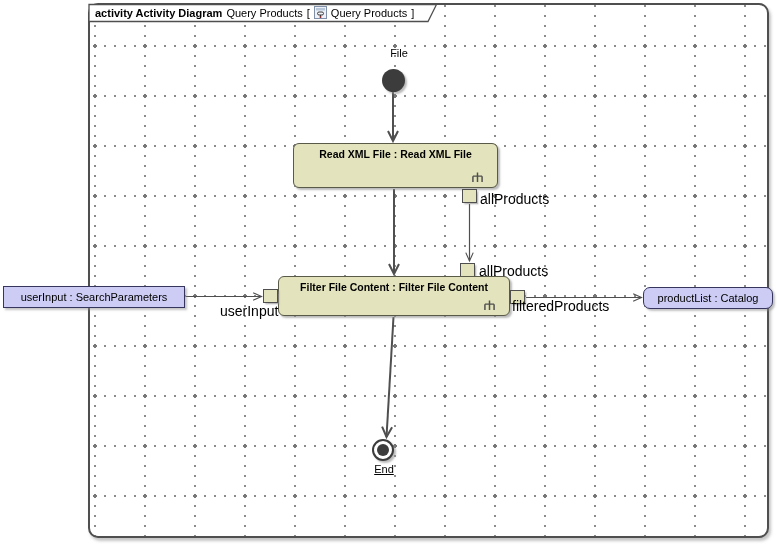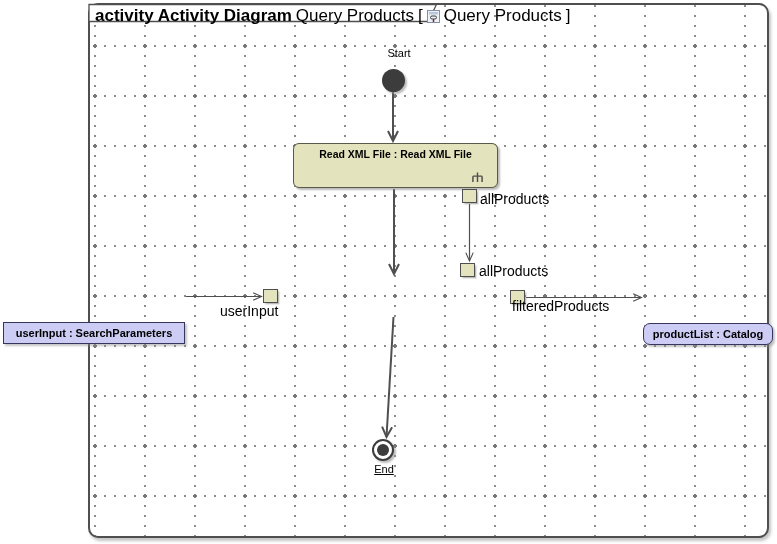--- a/index.html
+++ b/index.html
@@ -23,42 +23,42 @@
       radial-gradient(circle at 1px 1px, var(--grid-dot) .8px, transparent 1.3px),
       radial-gradient(circle at 1px 1px, var(--grid-dot) .8px, transparent 1.3px);
     background-size:50px 50px,10px 50px,50px 10px;
     background-position:3px 39px,4px 40px,4px 0px;
     z-index:1;
   }
   #overlay{position:absolute;left:0;top:0;z-index:2;}
   .shape{position:absolute;z-index:3;}
 
   
-  #frame-title{position:absolute;left:95px;top:6px;z-index:3;display:flex;align-items:center;gap:4px;font-size:17px;white-space:nowrap;}
+  #frame-title{position:absolute;left:95px;top:6px;z-index:3;display:flex;align-items:center;gap:4px;font-size:11px;white-space:nowrap;}
   #frame-title .b{font-weight:bold;}
 
   
   .action{
     box-sizing:border-box;border:1.5px solid var(--action-border);border-radius:6px;
     background:var(--action-fill);box-shadow:2px 2px 2px rgba(140,140,140,.6);
     text-align:center;font-weight:bold;font-size:10.5px;padding-top:4px;white-space:nowrap;
   }
   .rake{position:absolute;right:14px;bottom:4px;}
 
   
   .pin{
     box-sizing:border-box;width:15px;height:14px;background:var(--action-fill);
     border:1px solid var(--edge);box-shadow:1.5px 1.5px 1.5px rgba(140,140,140,.6);
   }
 
   
   .param{
     box-sizing:border-box;height:22px;background:var(--param-fill);
     border:1px solid var(--param-border);box-shadow:2px 2px 2px rgba(140,140,140,.5);
-    font-weight:bold;font-size:11px;text-align:center;line-height:20px;white-space:nowrap;margin-top:36px;
+    font-weight:normal;font-size:11px;text-align:center;line-height:20px;white-space:nowrap;
   }
 
   
   #start-node{width:23px;height:23px;border-radius:50%;background:var(--node-fill);box-shadow:2px 2px 2px rgba(140,140,140,.6);}
   #end-node{box-sizing:border-box;width:22px;height:22px;border-radius:50%;border:2px solid var(--node-fill);background:#fff;box-shadow:2px 2px 2px rgba(140,140,140,.6);}
   #end-node .dot{position:absolute;inset:3px;border-radius:50%;background:var(--node-fill);}
 
   .flowlabel{font-size:14px;white-space:nowrap;}
   .nodelabel{font-size:11px;text-align:center;width:60px;}
 </style>
@@ -95,35 +95,41 @@
       <rect x="0.5" y="0.5" width="12" height="12" fill="#eef2f8" stroke="#8090a8"></rect>
       <rect x="2" y="2" width="9" height="2.5" fill="#b8c6da"></rect>
       <rect x="3.5" y="6" width="6" height="3" rx="1.5" fill="none" stroke="#3c3c3c" stroke-width="1"></rect>
       <line x1="6.5" y1="9" x2="6.5" y2="11.5" stroke="#3c3c3c" stroke-width="1"></line>
       <circle cx="6.5" cy="11" r="1" fill="#8a2b2b"></circle>
     </svg>
     <span>Query Products</span>
     <span>]</span>
   </div>
 
-  <div class="shape nodelabel" style="left:369px;top:47px;">Start</div>
+  <div class="shape nodelabel" style="left:369px;top:47px;">File</div>
   <div class="shape" id="start-node" style="left:382px;top:69px;"></div>
 
   <div class="shape action" style="left:293px;top:143px;width:205px;height:45px;">
     <span>Read XML File : Read XML File</span>
     <svg class="rake" width="11" height="11" viewBox="0 0 12 12">
       <path d="M6 0.5 V4.5 M1 4.5 H11 M1 4.5 V11 M6 4.5 V11 M11 4.5 V11" fill="none" stroke="#4f4f4f" stroke-width="1.6"></path>
     </svg>
   </div>
   <div class="shape pin" style="left:462px;top:189px;"></div>
   <div class="shape flowlabel" style="left:480px;top:191px;">allProducts</div>
 
   <div class="shape pin" style="left:460px;top:263px;"></div>
   <div class="shape flowlabel" style="left:479px;top:263px;">allProducts</div>
 
+  <div class="shape action" style="left:278px;top:276px;width:232px;height:40px;">
+    <span>Filter File Content : Filter File Content</span>
+    <svg class="rake" width="11" height="11" viewBox="0 0 12 12">
+      <path d="M6 0.5 V4.5 M1 4.5 H11 M1 4.5 V11 M6 4.5 V11 M11 4.5 V11" fill="none" stroke="#4f4f4f" stroke-width="1.6"></path>
+    </svg>
+  </div>
   <div class="shape pin" style="left:263px;top:289px;"></div>
   <div class="shape flowlabel" style="left:220px;top:303px;">userInput</div>
   <div class="shape pin" style="left:510px;top:290px;"></div>
   <div class="shape flowlabel" style="left:512px;top:298px;text-align:right;">filteredProducts</div>
 
   <div class="shape param" style="left:3px;top:286px;width:182px;">userInput : SearchParameters</div>
   <div class="shape param" style="left:643px;top:287px;width:130px;border-radius:7px;">productList : Catalog</div>
 
   <div class="shape" id="end-node" style="left:372px;top:439px;">
     <div class="dot"></div>

